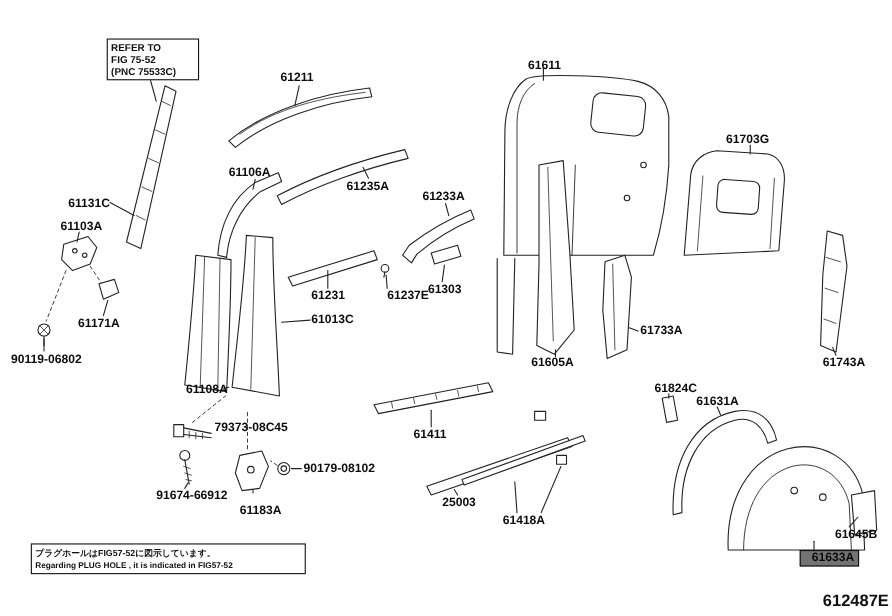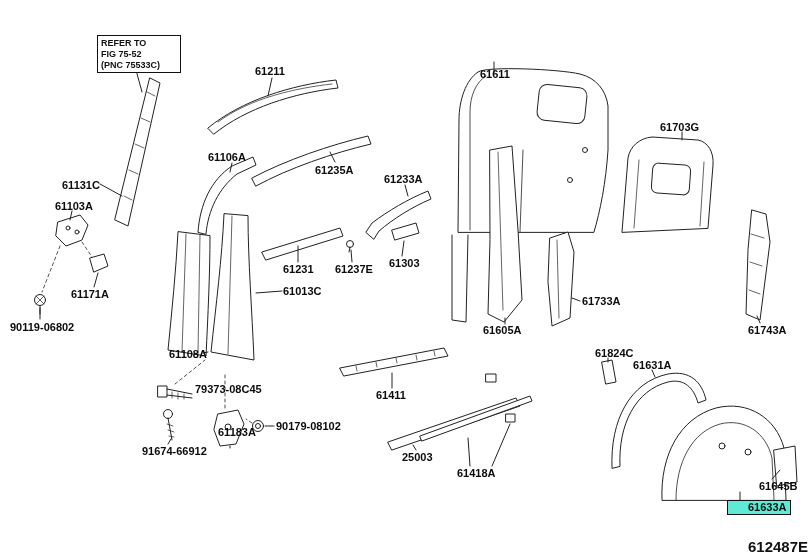--- a/index.html
+++ b/index.html
@@ -9,21 +9,21 @@
   .lbl{position:absolute;font-size:11px;font-weight:bold;white-space:nowrap;color:#0b0b0b;}
   .refer-box{position:absolute;left:97px;top:35px;width:76px;border:1.2px solid #111;
              padding:2px 3px;font-size:9px;font-weight:bold;line-height:1.2;background:#fff;}
   .note-box{position:absolute;left:28px;top:494px;width:242px;border:1.2px solid #111;
             padding:2px 3px;background:#fff;font-weight:bold;line-height:1.45;}
   .note-box .ja{font-size:8px;white-space:nowrap;}
   .note-box .en{font-size:7.5px;white-space:nowrap;}
   .refer2-box{position:absolute;left:82px;top:524px;width:146px;border:1.2px solid #111;
               text-align:center;font-size:9.5px;font-weight:bold;padding:2px 0;background:#fff;}
   .code{position:absolute;left:748px;top:538px;font-size:15px;font-weight:bold;}
-  .boxed{border:1.2px solid #111;padding:0 3px 1px 20px;background:#5eead4;}
+  .boxed{border:1.2px solid #111;padding:0 3px 1px 10px;background:#737373;}
 </style>
 </head>
 <body>
 
 <div class="stage">
 
   <svg width="811" height="560" viewBox="0 0 811 560">
     <g stroke="#222" stroke-width="1" fill="none" stroke-linejoin="round" stroke-linecap="round">
 
       <g>
@@ -202,45 +202,49 @@
     </g>
   </svg>
 
   <div class="refer-box">
     <div>REFER TO</div>
     <div>FIG 75-52</div>
     <div>(PNC 75533C)</div>
   </div>
 
   <div class="lbl" style="left:255px;top:65px">61211</div>
-  <div class="lbl" style="left:480px;top:68px">61611</div>
+  <div class="lbl" style="left:480px;top:54px">61611</div>
   <div class="lbl" style="left:208px;top:151px">61106A</div>
   <div class="lbl" style="left:315px;top:164px">61235A</div>
   <div class="lbl" style="left:384px;top:173px">61233A</div>
   <div class="lbl" style="left:660px;top:121px">61703G</div>
   <div class="lbl" style="left:62px;top:179px">61131C</div>
   <div class="lbl" style="left:55px;top:200px">61103A</div>
   <div class="lbl" style="left:283px;top:263px">61231</div>
-  <div class="lbl" style="left:335px;top:263px">61237E</div>
+  <div class="lbl" style="left:352px;top:263px">61237E</div>
   <div class="lbl" style="left:389px;top:257px">61303</div>
   <div class="lbl" style="left:283px;top:285px">61013C</div>
   <div class="lbl" style="left:71px;top:288px">61171A</div>
   <div class="lbl" style="left:10px;top:321px">90119-06802</div>
   <div class="lbl" style="left:582px;top:295px">61733A</div>
   <div class="lbl" style="left:483px;top:324px">61605A</div>
   <div class="lbl" style="left:748px;top:324px">61743A</div>
   <div class="lbl" style="left:169px;top:348px">61108A</div>
   <div class="lbl" style="left:195px;top:383px">79373-08C45</div>
   <div class="lbl" style="left:595px;top:347px">61824C</div>
   <div class="lbl" style="left:633px;top:359px">61631A</div>
   <div class="lbl" style="left:276px;top:420px">90179-08102</div>
   <div class="lbl" style="left:142px;top:445px">91674-66912</div>
-  <div class="lbl" style="left:218px;top:426px">61183A</div>
+  <div class="lbl" style="left:218px;top:458px">61183A</div>
   <div class="lbl" style="left:376px;top:389px">61411</div>
   <div class="lbl" style="left:402px;top:451px">25003</div>
   <div class="lbl" style="left:457px;top:467px">61418A</div>
   <div class="lbl" style="left:759px;top:480px">61645B</div>
   <div class="lbl boxed" style="left:727px;top:500px">61633A</div>
 
+  <div class="note-box">
+    <div class="ja">プラグホールはFIG57-52に図示しています。</div>
+    <div class="en">Regarding PLUG HOLE , it is indicated in FIG57-52</div>
+  </div>
 
   <div class="code">612487E</div>
 
 </div>
 
 </body></html>

